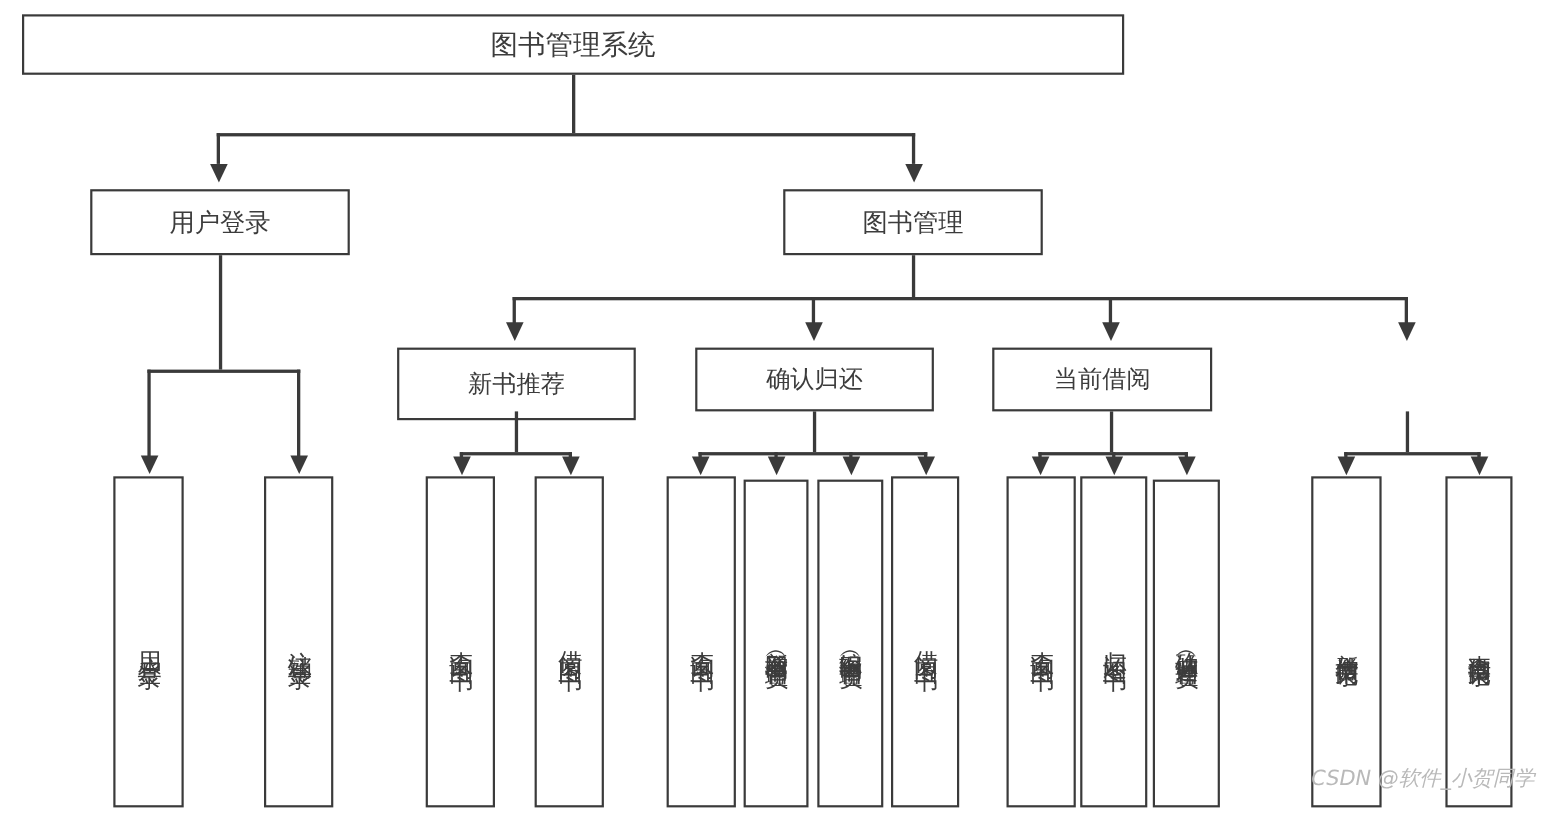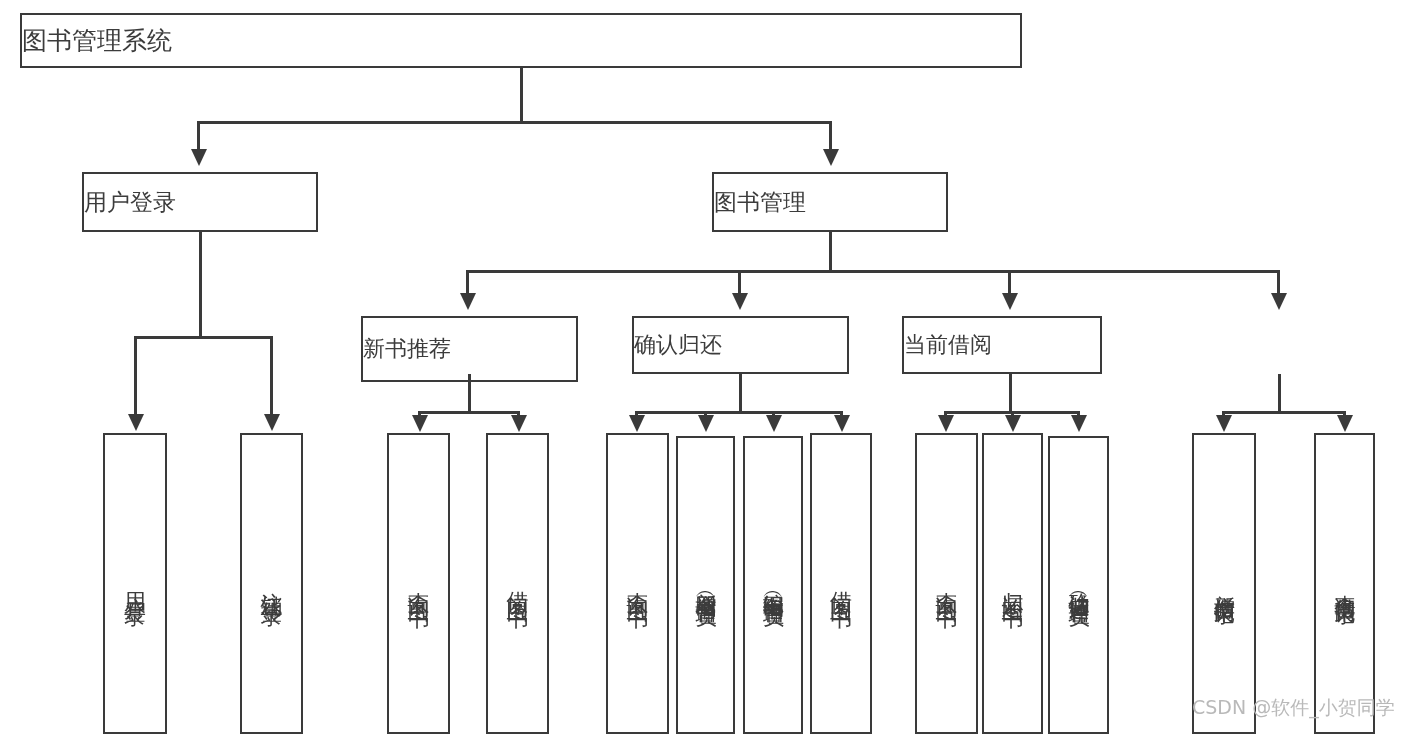--- a/index.html
+++ b/index.html
@@ -15,20 +15,21 @@
     overflow:hidden;
   }
   
   .node{
     position:absolute;
     box-sizing:border-box;
     background:#ffffff;
     border:2.5px solid #3a3a3a;
     display:flex;
     align-items:center;
+    justify-content:center;
     color:#3c3c3c;
     text-align:center;
   }
   .node.root{font-size:25px;}
   .node.lvl1{font-size:23px;}
   .node.lvl2{font-size:22px;}
   .node.leaf{
     align-items:center;
     justify-content:center;
     padding:4px 0;
@@ -186,15 +187,15 @@
     <span class="vtext tall">确认归还（管理员）</span>
   </div>
 
   <div class="node leaf" style="left:1192px;top:433px;width:64px;height:301px;">
     <span class="vtext tall">新增借阅记录</span>
   </div>
   <div class="node leaf" style="left:1314px;top:433px;width:61px;height:301px;">
     <span class="vtext tall">查询借阅记录</span>
   </div>
 
-  <div id="watermark" style="left:1192px;top:695px;">CSDN @软件_小贺同学</div>
+  <div id="watermark" style="left:1192px;top:695px;font-style:italic;">CSDN @软件_小贺同学</div>
 
 </div>
 
 </body></html>

